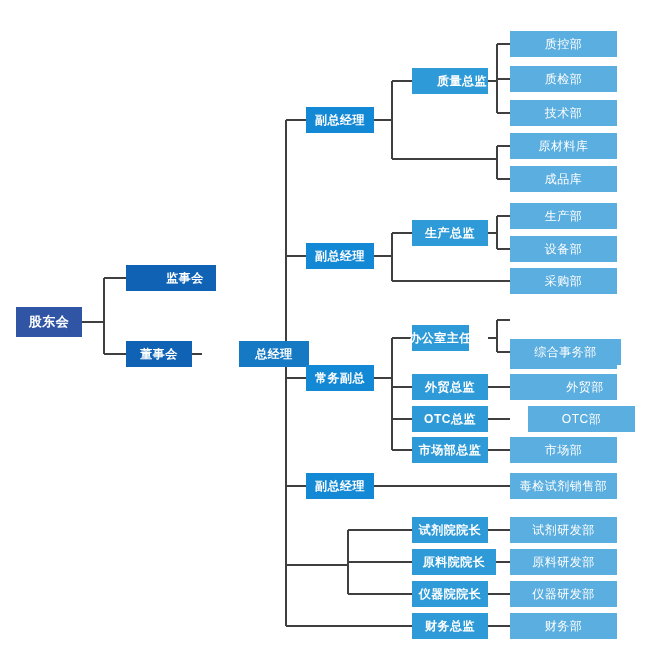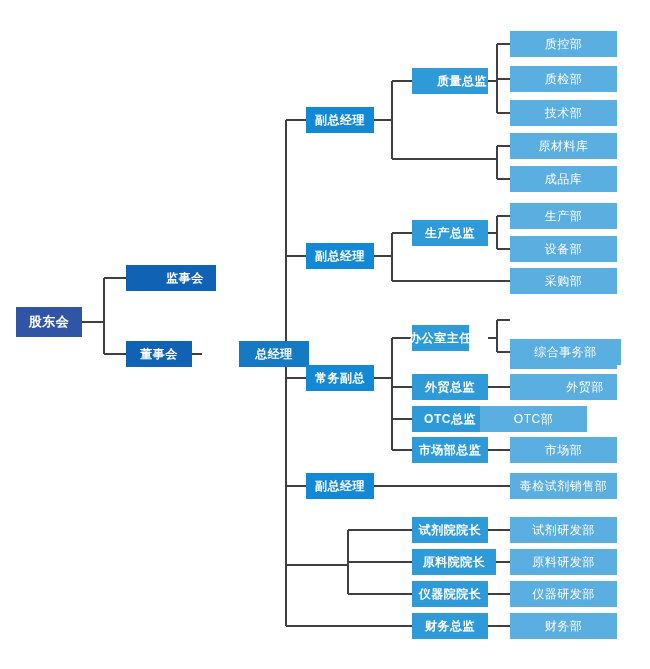--- a/index.html
+++ b/index.html
@@ -101,21 +101,21 @@
       <div class="node lvl-dept" style="left: 510px; top: 66px; width: 107px; height: 26px;">质检部</div>
       <div class="node lvl-dept" style="left: 510px; top: 100px; width: 107px; height: 26px;">技术部</div>
       <div class="node lvl-dept" style="left: 510px; top: 133px; width: 107px; height: 26px;">原材料库</div>
       <div class="node lvl-dept" style="left: 510px; top: 166px; width: 107px; height: 26px;">成品库</div>
       <div class="node lvl-dept" style="left: 510px; top: 203px; width: 107px; height: 26px;">生产部</div>
       <div class="node lvl-dept" style="left: 510px; top: 236px; width: 107px; height: 26px;">设备部</div>
       <div class="node lvl-dept" style="left: 510px; top: 268px; width: 107px; height: 26px;">采购部</div>
       <div class="node lvl-dept" style="left: 510px; top: 307px; width: 107px; height: 26px; margin-top: 36px;">人力资源部</div>
       <div class="node lvl-dept" style="left: 510px; top: 339px; width: 111px; height: 26px; text-align: right;">综合事务部</div>
       <div class="node lvl-dept" style="left: 510px; top: 374px; width: 107px; height: 26px; padding-left: 43px;">外贸部</div>
-      <div class="node lvl-dept" style="left: 480px; top: 406px; width: 107px; height: 26px;">OTC部</div>
+      <div class="node lvl-dept" style="left: 528px; top: 406px; width: 107px; height: 26px;">OTC部</div>
       <div class="node lvl-dept" style="left: 510px; top: 437px; width: 107px; height: 26px;">市场部</div>
       <div class="node lvl-dept" style="left: 510px; top: 473px; width: 107px; height: 26px;">毒检试剂销售部</div>
       <div class="node lvl-dept" style="left: 510px; top: 517px; width: 107px; height: 26px;">试剂研发部</div>
       <div class="node lvl-dept" style="left: 510px; top: 549px; width: 107px; height: 26px;">原料研发部</div>
       <div class="node lvl-dept" style="left: 510px; top: 581px; width: 107px; height: 26px;">仪器研发部</div>
       <div class="node lvl-dept" style="left: 510px; top: 613px; width: 107px; height: 26px;">财务部</div>
     </div>
 </div>
 
 </body></html>

